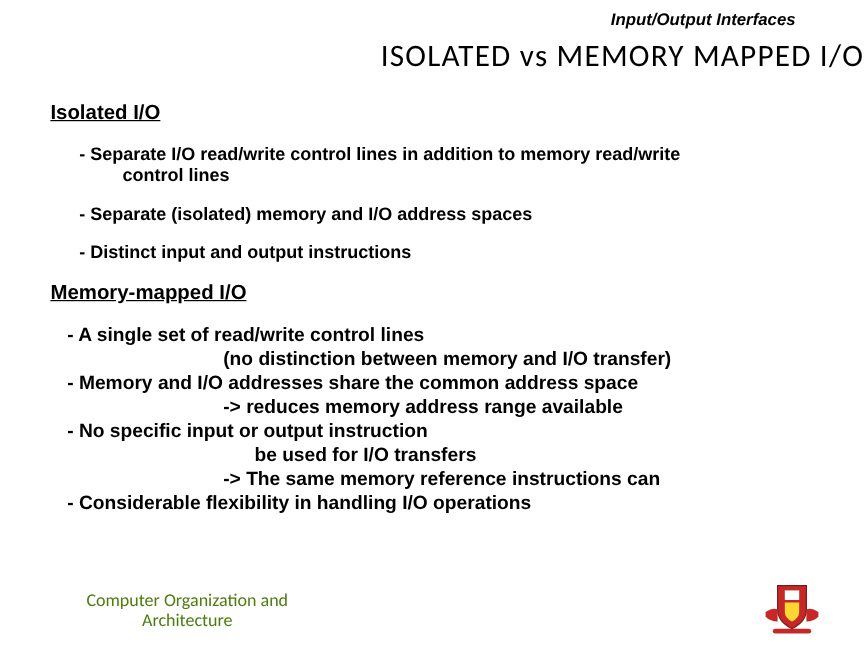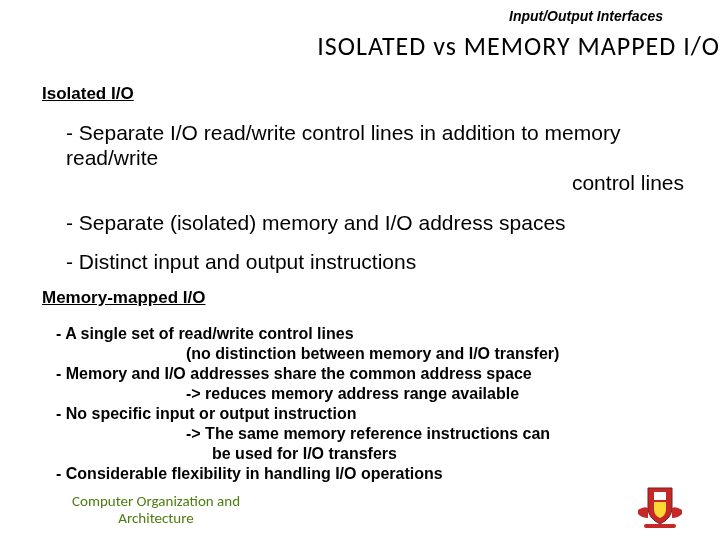--- a/index.html
+++ b/index.html
@@ -28,30 +28,29 @@
     font-family: Calibri, Arial, sans-serif;
   }
   .section-head {
     font-size: 17px;
     font-weight: bold;
     text-decoration: underline;
     margin: 0 0 16px 42px;
     font-family: Arial, sans-serif;
   }
   .bullet {
-    font-size: 21px;
-    font-weight: normal;
+    font-size: 15px;
+    font-weight: bold;
     margin: 0 36px 14px 66px;
     font-family: Arial, sans-serif;
     line-height: 1.2;
   }
   .bullet-sub {
     display: block;
     margin-left: 36px;
-    text-align: right;
   }
   .mm-wrap {
     margin: 6px 36px 0 56px;
     font-family: Arial, sans-serif;
     font-size: 16px;
     font-weight: bold;
     line-height: 1.25;
   }
   .mm-line { }
   .mm-indent { margin-left: 130px; }
@@ -90,22 +89,22 @@
 <div class="bullet">- Distinct input and output instructions</div>
 
 <div class="section-head">Memory-mapped I/O</div>
 
 <div class="mm-wrap">
   <div class="mm-line">- A single set of read/write control lines</div>
   <div class="mm-indent">(no distinction between memory and I/O transfer)</div>
   <div class="mm-line">- Memory and I/O addresses share the common address space</div>
   <div class="mm-indent">-&gt; reduces memory address range available</div>
   <div class="mm-line">- No specific input or output instruction</div>
+  <div class="mm-indent" style="margin-left:156px">be used for I/O transfers</div>
   <div class="mm-indent">-&gt; The same memory reference instructions can</div>
-  <div class="mm-indent" style="margin-left:156px">be used for I/O transfers</div>
   <div class="mm-line">- Considerable flexibility in handling I/O operations</div>
 </div>
 
 <div class="footer">
   <div>Computer Organization and</div>
   <div>Architecture</div>
 </div>
 
 <div class="logo">
   <svg viewBox="0 0 60 48">

